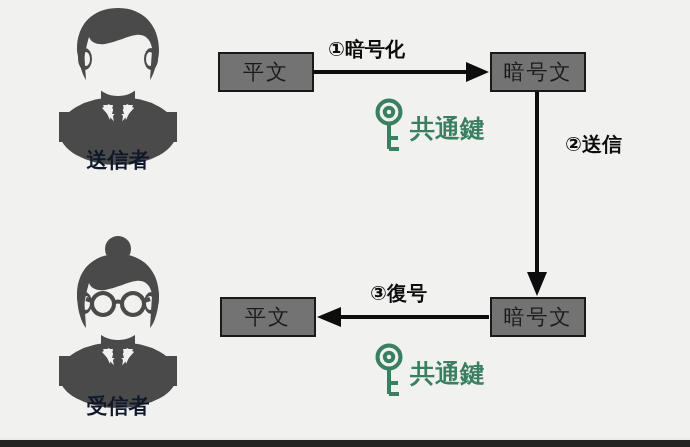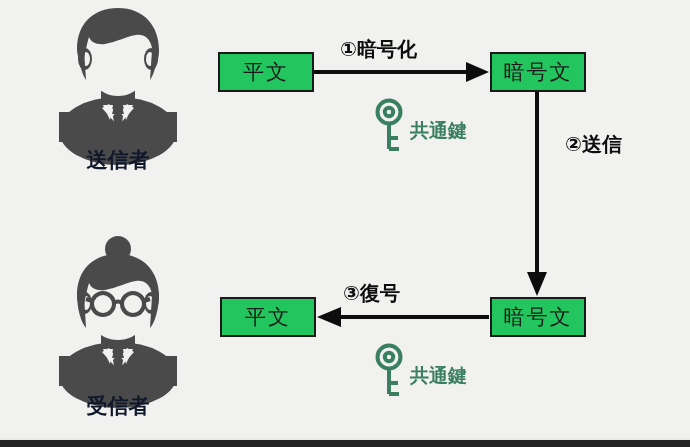--- a/index.html
+++ b/index.html
@@ -19,21 +19,21 @@
     width: 690px;
     height: 447px;
     background: #f1f1f0;
   }
   .abs { position: absolute; }
 
   
   .textbox {
     box-sizing: border-box;
     border: 2px solid #1a1a1a;
-    background: #22c55e;
+    background: #737373;
     display: flex;
     align-items: center;
     justify-content: center;
     font-family: "Liberation Serif", "DejaVu Serif", serif;
     font-size: 21px;
     color: #1a1a1a;
     letter-spacing: 2px;
     line-height: 1;
   }
 
@@ -53,22 +53,22 @@
     font-size: 21px;
     font-weight: bold;
     color: #0f172a;
     white-space: nowrap;
     text-align: center;
     line-height: 1;
   }
 
   
   .key-label {
-    font-family: Liberation Sans, sans-serif;
-    font-size: 19px;
+    font-family: Liberation Mono, monospace;
+    font-size: 25px;
     font-weight: bold;
     white-space: nowrap;
     line-height: 1;
   }
 
   .bottom-bar {
     position: absolute;
     left: 0;
     bottom: 0;
     width: 690px;
@@ -216,25 +216,25 @@
       <line x1="537" y1="92" x2="537" y2="281" stroke="#0d0d0d" stroke-width="4"></line>
       <polygon points="537,296 527,272 547,272" fill="#0d0d0d"></polygon>
     </g>
 
     <g>
       <line x1="489" y1="317" x2="331" y2="317" stroke="#0d0d0d" stroke-width="4"></line>
       <polygon points="317,317 341,307 341,327" fill="#0d0d0d"></polygon>
     </g>
   </svg>
 
-  <div class="step-label abs" style="left:340px; top:39px;">①暗号化</div>
+  <div class="step-label abs" style="left:328px; top:39px;">①暗号化</div>
 
   <div class="step-label abs" style="left:565px; top:134px;">②送信</div>
 
-  <div class="step-label abs" style="left:343px; top:283px;">③復号</div>
+  <div class="step-label abs" style="left:370px; top:283px;">③復号</div>
 
   <div class="abs" style="left:374px; top:98px; display:flex; align-items:center; gap:4px;">
     <svg width="32" height="54" viewBox="0 0 32 54">
       <g fill="none" stroke="#3a8060" stroke-width="4">
         <circle cx="15" cy="14" r="11.5"></circle>
         <circle cx="15" cy="14" r="4.2"></circle>
         <path d="M15 26 L15 51"></path>
         <path d="M15 51 L25 51"></path>
         <path d="M15 40 L24 40"></path>
       </g>

